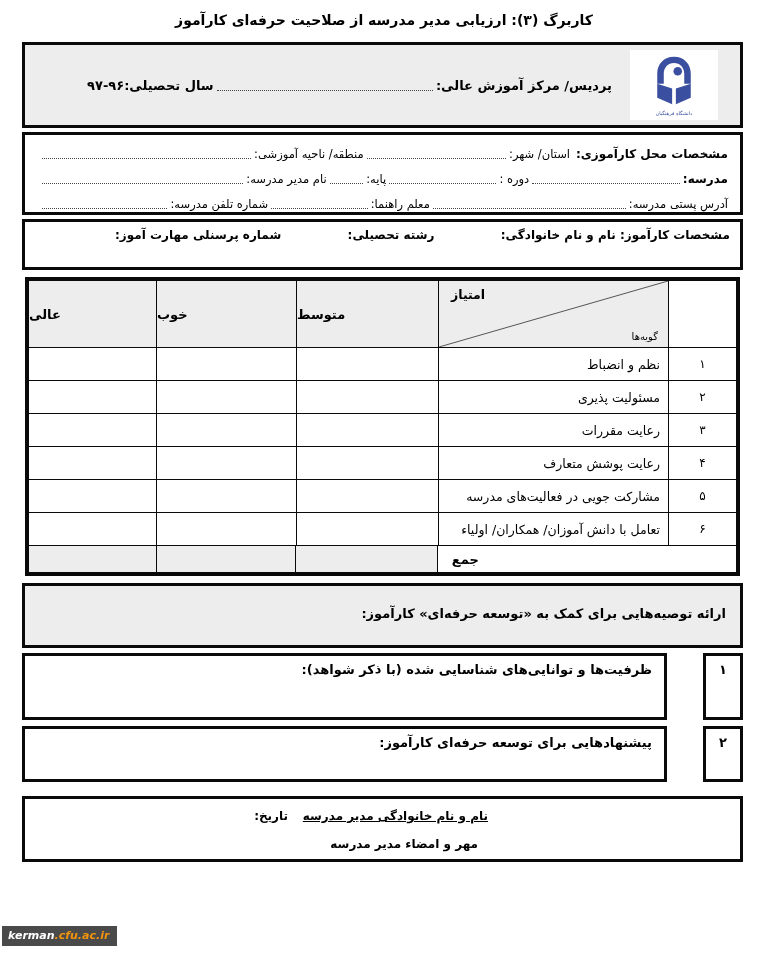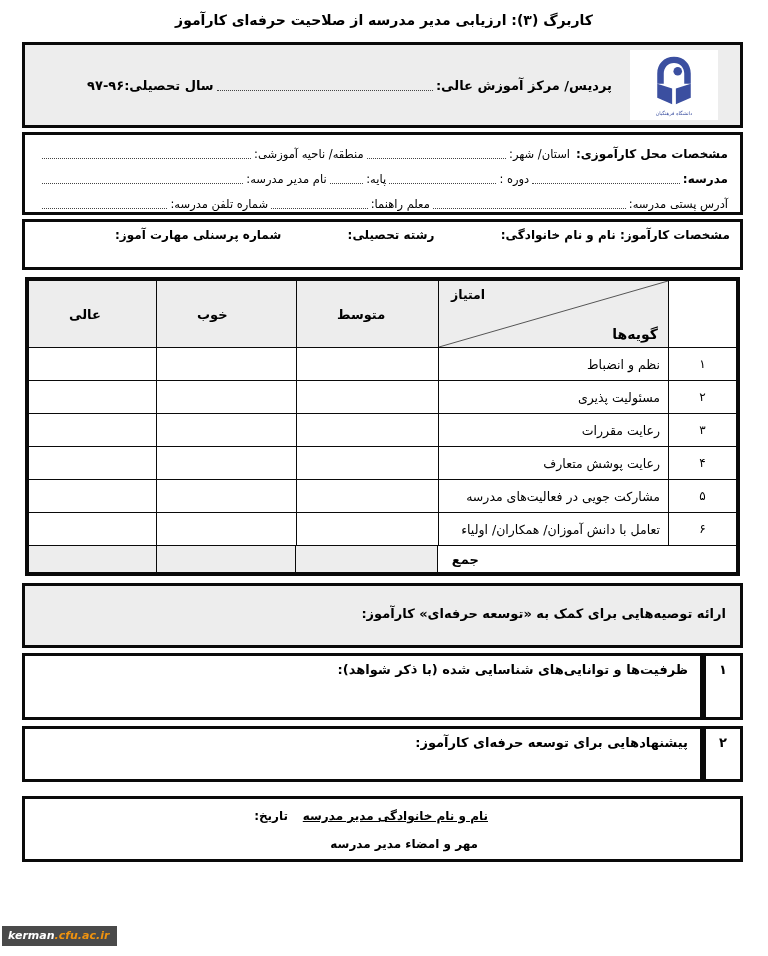--- a/index.html
+++ b/index.html
@@ -45,39 +45,39 @@
   .stable { position:absolute; left:25px; top:277px; width:715px; border:4px solid #0a0a0a;
             background:#fff; }
   .trow { display:flex; direction:ltr; }
   .trow + .trow { border-top:1px solid #0a0a0a; }
   .cell { border-left:1px solid #0a0a0a; }
   .cell:first-child { border-left:none; }
   .c1{width:127px}.c2{width:140px}.c3{width:142px}.c4{width:230px}.c5{flex:1}
   .head { height:66px; }
   .head .cell { background:#ededed; display:flex; align-items:center;
                 justify-content:flex-end; padding-right:12px; font-weight:bold;
-                font-size:13px; direction:rtl;padding-left:40px; }
+                font-size:13px; direction:rtl; }
   .head .c5 { background:#fff; }
   .diag { position:relative; padding:16px !important; justify-content:flex-start !important; }
   .diag svg { position:absolute; inset:0; width:100%; height:100%; }
   .diag .score-lbl { position:absolute; top:6px; left:12px; font-weight:bold; font-size:12.5px; }
-  .diag .items-lbl { position:absolute; bottom:5px; right:10px; font-weight:bold; font-size:14px; }
+  .diag .items-lbl { position:absolute; bottom:5px; right:10px; font-weight:normal; font-size:10px; }
   .drow { height:33px; }
   .drow .crit { direction:rtl; display:flex; align-items:center; padding-right:8px;
                 font-size:12.5px; }
   .drow .num { display:flex; align-items:center; justify-content:center; font-size:12px; }
   .sumrow { height:27px; }
   .sumrow .shade { background:#ededed; }
   .sumrow .sumcell { display:flex; align-items:center; padding-left:14px;
                      font-weight:bold; font-size:13px; width:300px; }
 
   
   .rec-head { left:22px; top:583px; width:721px; height:65px; background:#ededed;
               padding:20px 14px; direction:rtl; font-weight:bold; font-size:13px; }
-  .rec-row { position:absolute; left:22px; width:721px; display:flex; direction:ltr; }
+  .rec-row { position:absolute; left:22px; width:721px; display:flex; direction:ltr;gap:36px; }
   .rec1 { top:653px; height:67px; } .rec2 { top:726px; height:56px; }
   .rec-main { flex:1; border:3px solid #0a0a0a; background:#fff; direction:rtl;
               padding:6px 12px; font-weight:bold; font-size:13px; }
   .rec-num { width:40px; border:3px solid #0a0a0a; border-left-width:3px; background:#fff;
              display:flex; justify-content:center; padding-top:6px; font-weight:bold;
              font-size:13px; }
 
   
   .sig { left:22px; top:796px; width:721px; height:66px; }
   .sig span { position:absolute; font-size:12px; font-weight:bold; direction:rtl;

